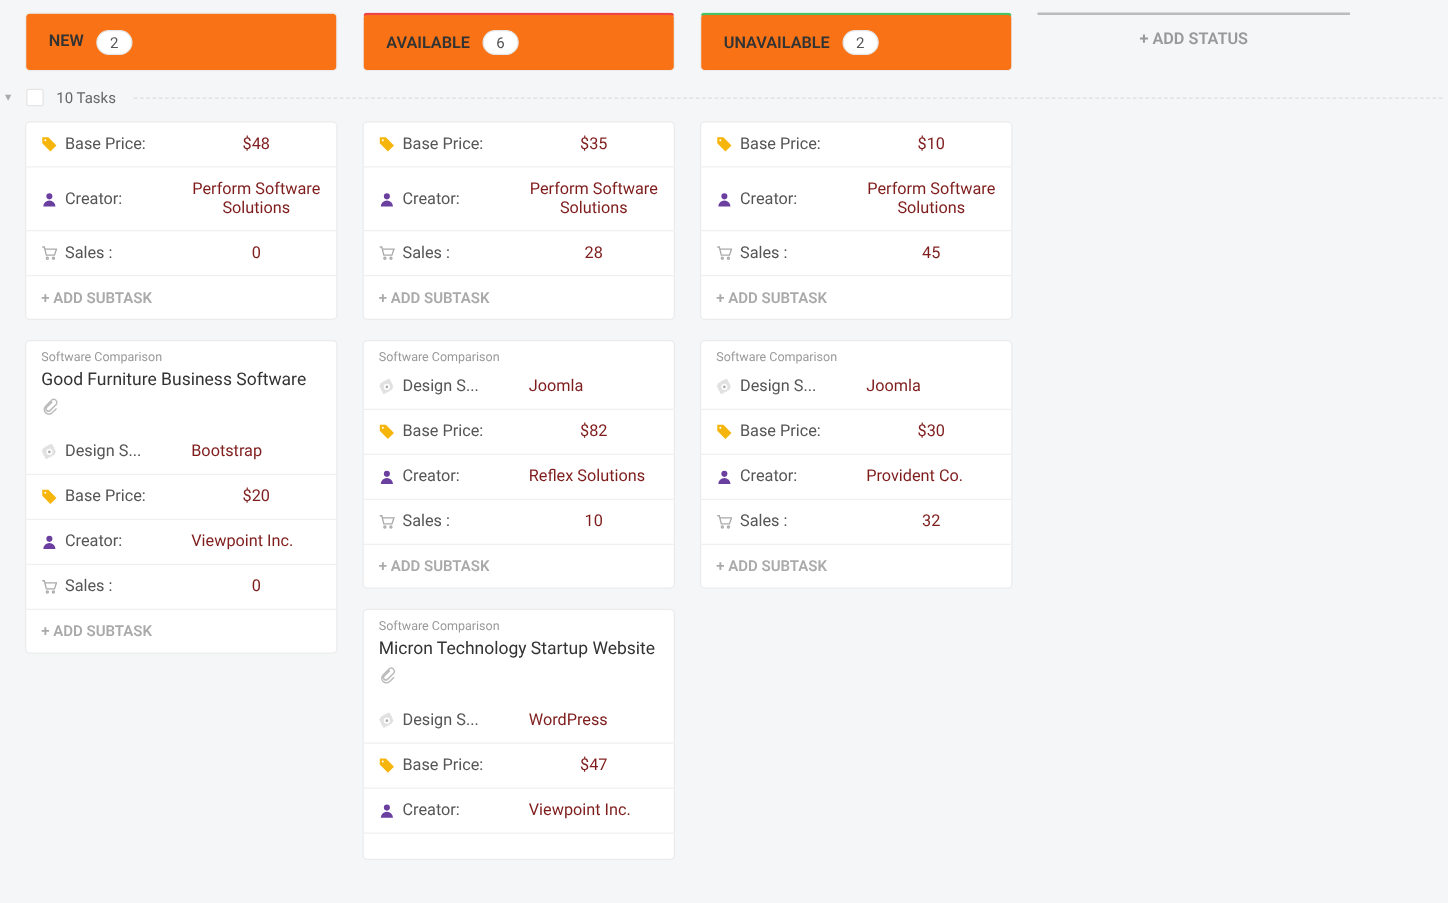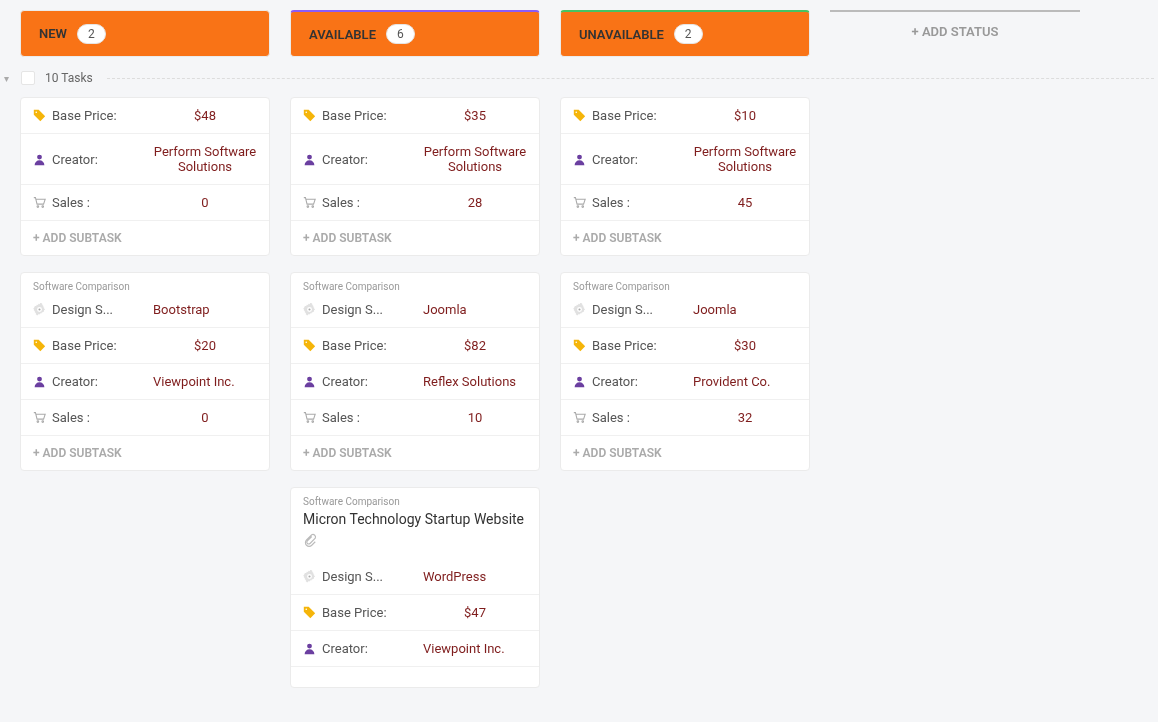--- a/index.html
+++ b/index.html
@@ -17,21 +17,21 @@
     border-radius: 4px;
     padding: 12px 18px;
     width: 250px;
     display: flex;
     align-items: center;
     gap: 10px;
     font-weight: 600;
     color: #333;
     font-size: 13px;
   }
-  .col-header.purple { border-top: 2px solid #8b5cf6; }
+  .col-header.purple { border-top: 2px solid #ef4444; }
   .col-header.green { border-top: 2px solid #47c363; }
   .col-header .count {
     background: #fff;
     border: 1px solid #e5e5e5;
     border-radius: 14px;
     padding: 2px 10px;
     font-weight: 400;
     font-size: 12px;
     color: #555;
   }
@@ -187,20 +187,23 @@
               <circle cx="12" cy="13" r="1"></circle>
             </svg>
             <span>Sales :</span>
           </div>
           <div class="value-cell">0</div>
         </div>
         <div class="add-subtask">+ ADD SUBTASK</div>
       </div>
       <div class="card">
         <div class="header-meta">Software Comparison</div>
+        <div class="title">Good Furniture Business Software <svg class="clip" width="14" height="14" viewBox="0 0 16 16" fill="none" stroke="#bbb" stroke-width="1.3">
+            <path d="M10 4l-5 5a2 2 0 103 3l6-6a3 3 0 00-4-4L4 8a4 4 0 006 6l4-4"></path>
+          </svg></div>
         <div class="section">
           <div class="label-cell">
             <svg class="ic ic-gear" viewBox="0 0 16 16" fill="currentColor">
               <path d="M8 5a3 3 0 100 6 3 3 0 000-6zm7 3l-1.5.9.1 1.2-1.3 1.3-1.2-.1L10.2 13l-1.1-.4L8 14l-1.1-.4-.9 1.5-1.2-.1-1.3-1.3.1-1.2L2 11.2l.4-1.1L1 9l.4-1.1L0 7l1.5-.9-.1-1.2 1.3-1.3 1.2.1L4.8 2l1.1.4L7 1l1.1.4.9-1.5 1.2.1 1.3 1.3-.1 1.2L13 3.8l-.4 1.1L14 6l-.4 1.1L15 8z" opacity=".35"></path>
               <circle cx="8" cy="8" r="2.3" fill="#fff"></circle>
               <circle cx="8" cy="8" r="1.3" fill="currentColor"></circle>
             </svg>
             <span>Design S...</span>
           </div>
           <div class="value-cell left">Bootstrap</div>

